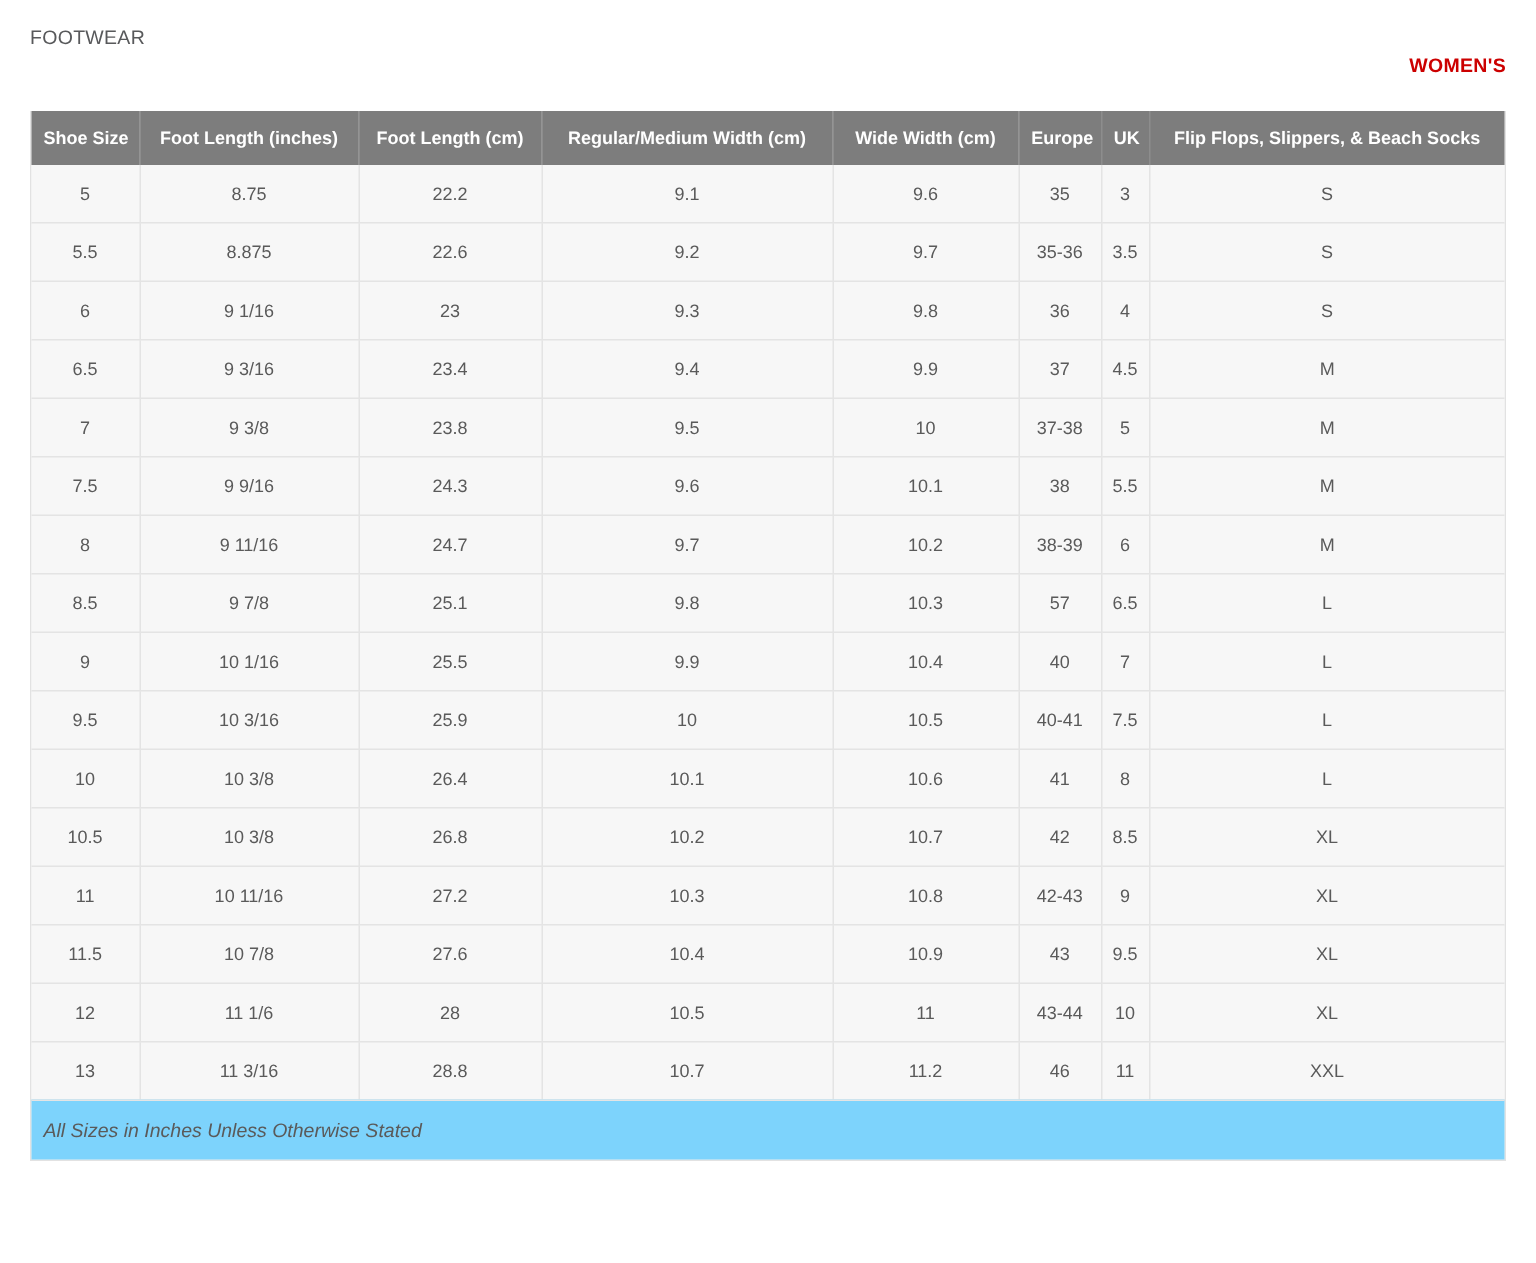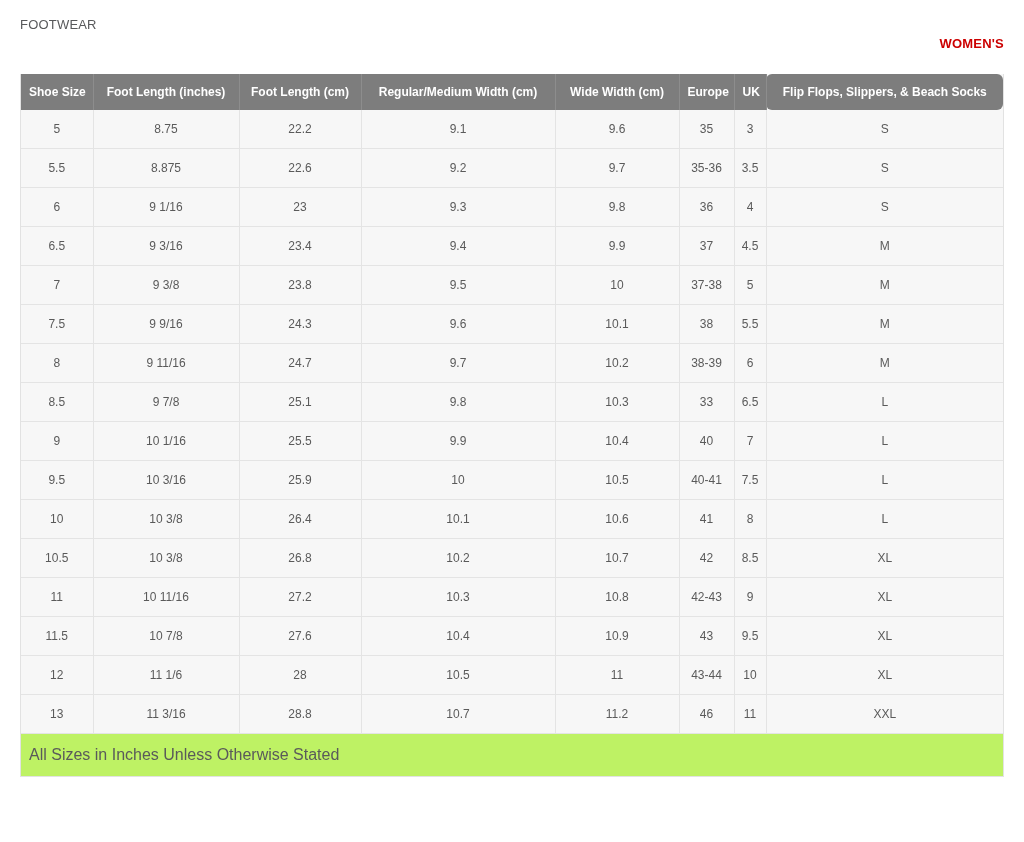--- a/index.html
+++ b/index.html
@@ -56,43 +56,43 @@
     color: #ffffff;
     font-size: 12px;
     font-weight: bold;
     padding: 11px 8px;
     text-align: center;
     border-right: 1px solid #8d8d8d;
     white-space: nowrap;
   }
   table.size-chart thead th:last-child {
     border-right: none;
-    border-radius: 6px;
   }
   table.size-chart tbody td {
     background: #f7f7f7;
     text-align: center;
     padding: 12px 4px;
     font-size: 12px;
     color: #5a5a5a;
     border-right: 1px solid #e4e4e4;
     border-bottom: 1px solid #e4e4e4;
   }
   table.size-chart tbody td:last-child {
     border-right: none;
   }
   table.size-chart tbody tr:last-child td {
     border-bottom: none;
   }
   .footnote {
     padding: 12px 8px 12px 8px;
-    font-size: 16px;
+    font-size: 13px;
     color: #5a5a5a;
-    background: #bef264;
+    background: #7dd3fc;
     border-top: 1px solid #e4e4e4;
+    font-style: italic;
   }
   
   col.c0 { width: 72px; }
   col.c1 { width: 146px; }
   col.c2 { width: 122px; }
   col.c3 { width: 194px; }
   col.c4 { width: 124px; }
   col.c5 { width: 55px; }
   col.c6 { width: 32px; }
   col.c7 { width: 237px; }
@@ -201,21 +201,21 @@
             <td>38-39</td>
             <td>6</td>
             <td>M</td>
           </tr>
           <tr>
             <td>8.5</td>
             <td>9 7/8</td>
             <td>25.1</td>
             <td>9.8</td>
             <td>10.3</td>
-            <td>33</td>
+            <td>57</td>
             <td>6.5</td>
             <td>L</td>
           </tr>
           <tr>
             <td>9</td>
             <td>10 1/16</td>
             <td>25.5</td>
             <td>9.9</td>
             <td>10.4</td>
             <td>40</td>

